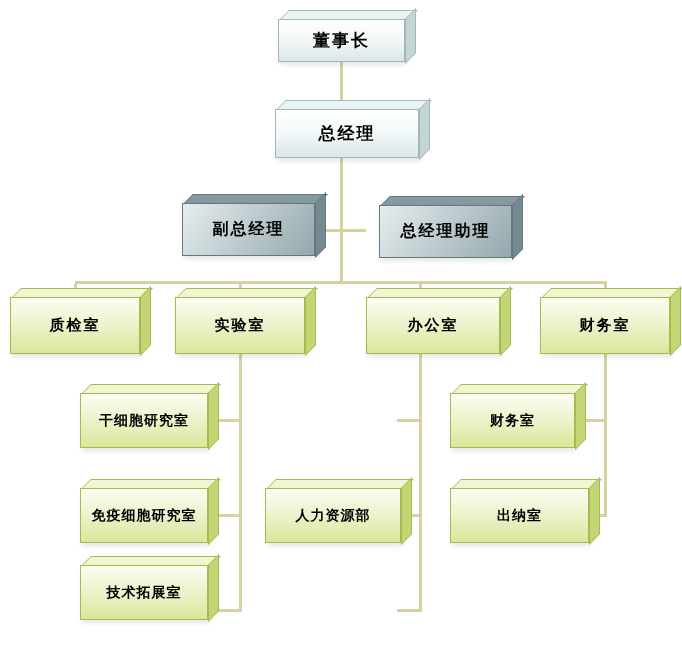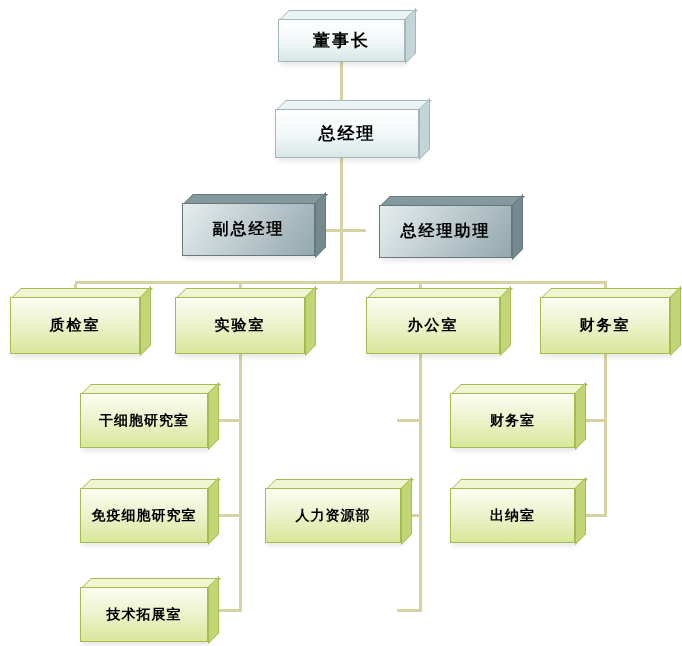--- a/index.html
+++ b/index.html
@@ -129,36 +129,36 @@
   <div class="node green sub" style="left:80px;top:393px;width:128px;height:55px;">
     <div class="face">
       <span class="label">干细胞研究室</span>
     </div>
   </div>
   <div class="node green sub" style="left:80px;top:488px;width:128px;height:55px;text-decoration:underline;">
     <div class="face">
       <span class="label">免疫细胞研究室</span>
     </div>
   </div>
-  <div class="node green sub" style="left:80px;top:587px;width:128px;height:55px;">
+  <div class="node green sub" style="left:80px;top:565px;width:128px;height:55px;">
     <div class="face">
       <span class="label">技术拓展室</span>
     </div>
   </div>
 
   <div class="node green sub" style="left:265px;top:488px;width:136px;height:55px;">
     <div class="face">
       <span class="label">人力资源部</span>
     </div>
   </div>
 
   <div class="node green sub" style="left:450px;top:393px;width:125px;height:55px;">
     <div class="face">
       <span class="label">财务室</span>
     </div>
   </div>
-  <div class="node green sub" style="left:450px;top:488px;width:125px;height:55px;">
+  <div class="node green sub" style="left:450px;top:488px;width:125px;height:55px;padding-left:14px;">
     <div class="face">
       <span class="label">出纳室</span>
     </div>
   </div>
 
 </div>
 
 </body></html>

